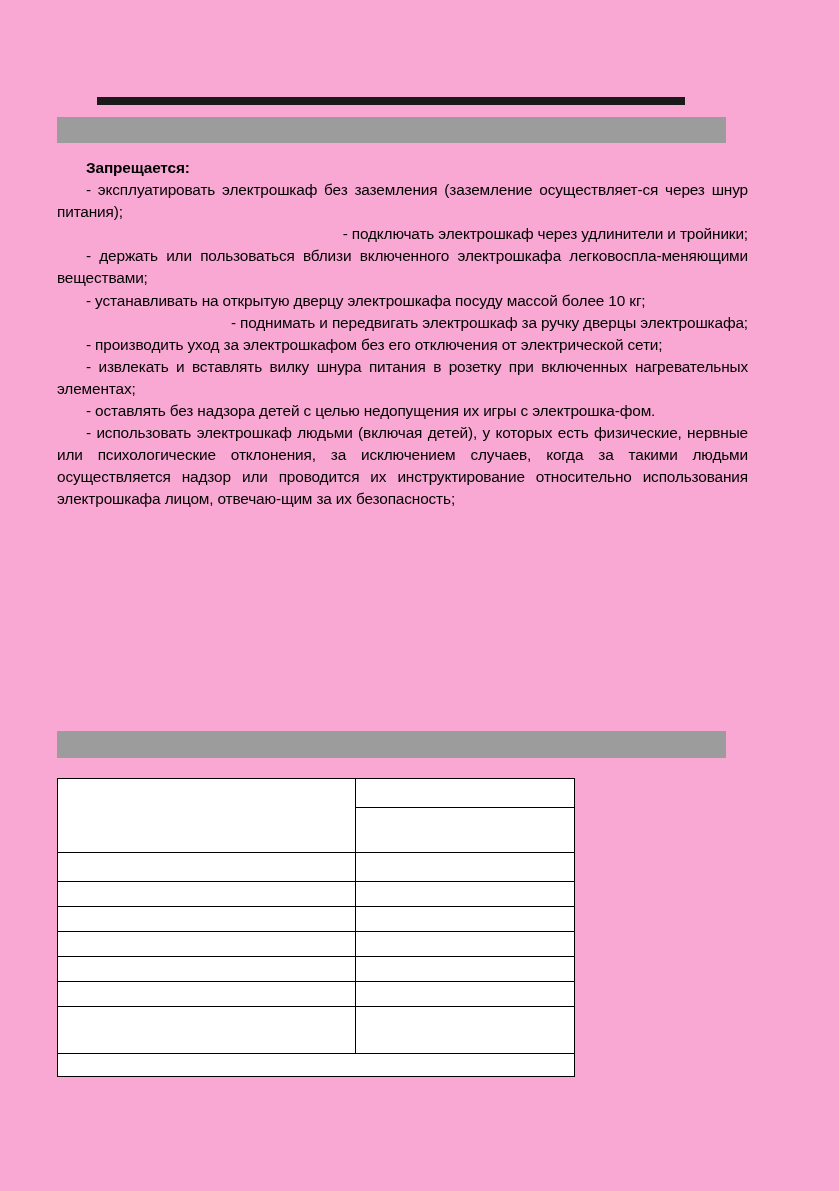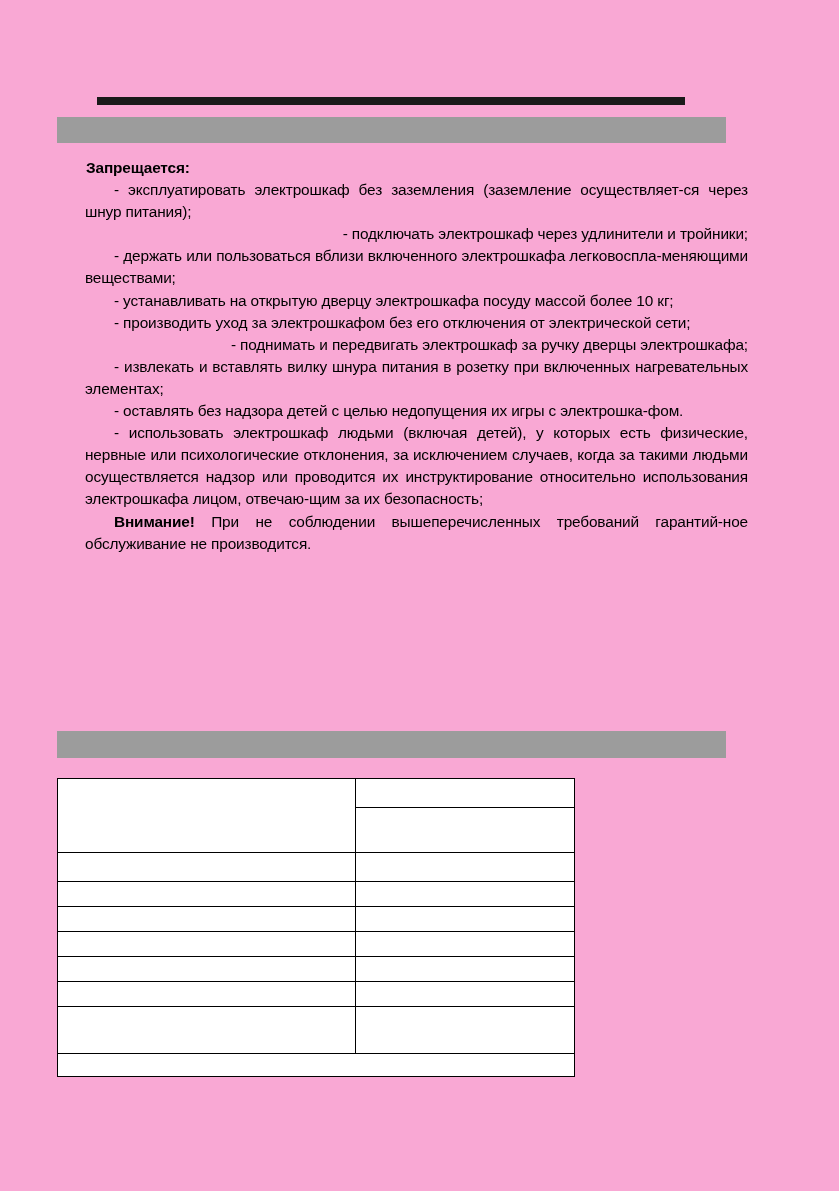--- a/index.html
+++ b/index.html
@@ -63,21 +63,20 @@
     line-height: 22.1px;
     text-align: justify;
     text-justify: inter-word;
     margin: 0;
     letter-spacing: -0.15px;
     word-spacing: 0px;
     hyphens: manual;
   }
   .para.indent {
     text-indent: 29px;
-    margin-left: 28px;
   }
   .para b {
     font-weight: bold;
   }
   .para.lead {
     text-indent: 29px;
   }
   .nojust {
     text-align: right;
   }
@@ -128,27 +127,26 @@
   <div class="band-gray top"></div>
 
   <div class="textblock">
 
     <p class="para lead"><b>Запрещается:</b></p>
 
     <p class="para indent">- эксплуатировать электрошкаф без заземления (заземление осуществляет-ся через шнур питания);</p>
     <p class="para indent nojust">- подключать электрошкаф через удлинители и тройники;</p>
     <p class="para indent">- держать или пользоваться вблизи включенного электрошкафа легковоспла-меняющими веществами;</p>
     <p class="para indent">- устанавливать на  открытую  дверцу   электрошкафа  посуду  массой  более 10 кг;</p>
+    <p class="para indent nojust">- поднимать и передвигать электрошкаф за ручку дверцы электрошкафа;</p>
     <p class="para indent">- производить уход за электрошкафом без его отключения от электрической сети;</p>
-    <p class="para indent nojust">- поднимать и передвигать электрошкаф за ручку дверцы электрошкафа;</p>
     <p class="para indent">-  извлекать  и  вставлять  вилку  шнура  питания  в  розетку  при  включенных нагревательных элементах;</p>
     <p class="para indent">- оставлять без надзора детей с целью недопущения их игры с электрошка-фом.</p>
     <p class="para indent">- использовать  электрошкаф   людьми   (включая детей),  у которых есть физические,  нервные  или  психологические  отклонения,  за  исключением случаев,  когда  за  такими  людьми  осуществляется  надзор  или  проводится  их инструктирование относительно использования электрошкафа лицом, отвечаю-щим за их безопасность;</p>
 
-    <p class="para indent"><b>Внимание!</b><span> При не соблюдении вышеперечисленных требований гарантий-ное обслуживание не производится.</span></p>
 
   </div>
 
   <div class="band-gray mid"></div>
 
   <table class="spec-table">
     <colgroup>
       <col class="col-a">
       <col class="col-b">
     </colgroup>

